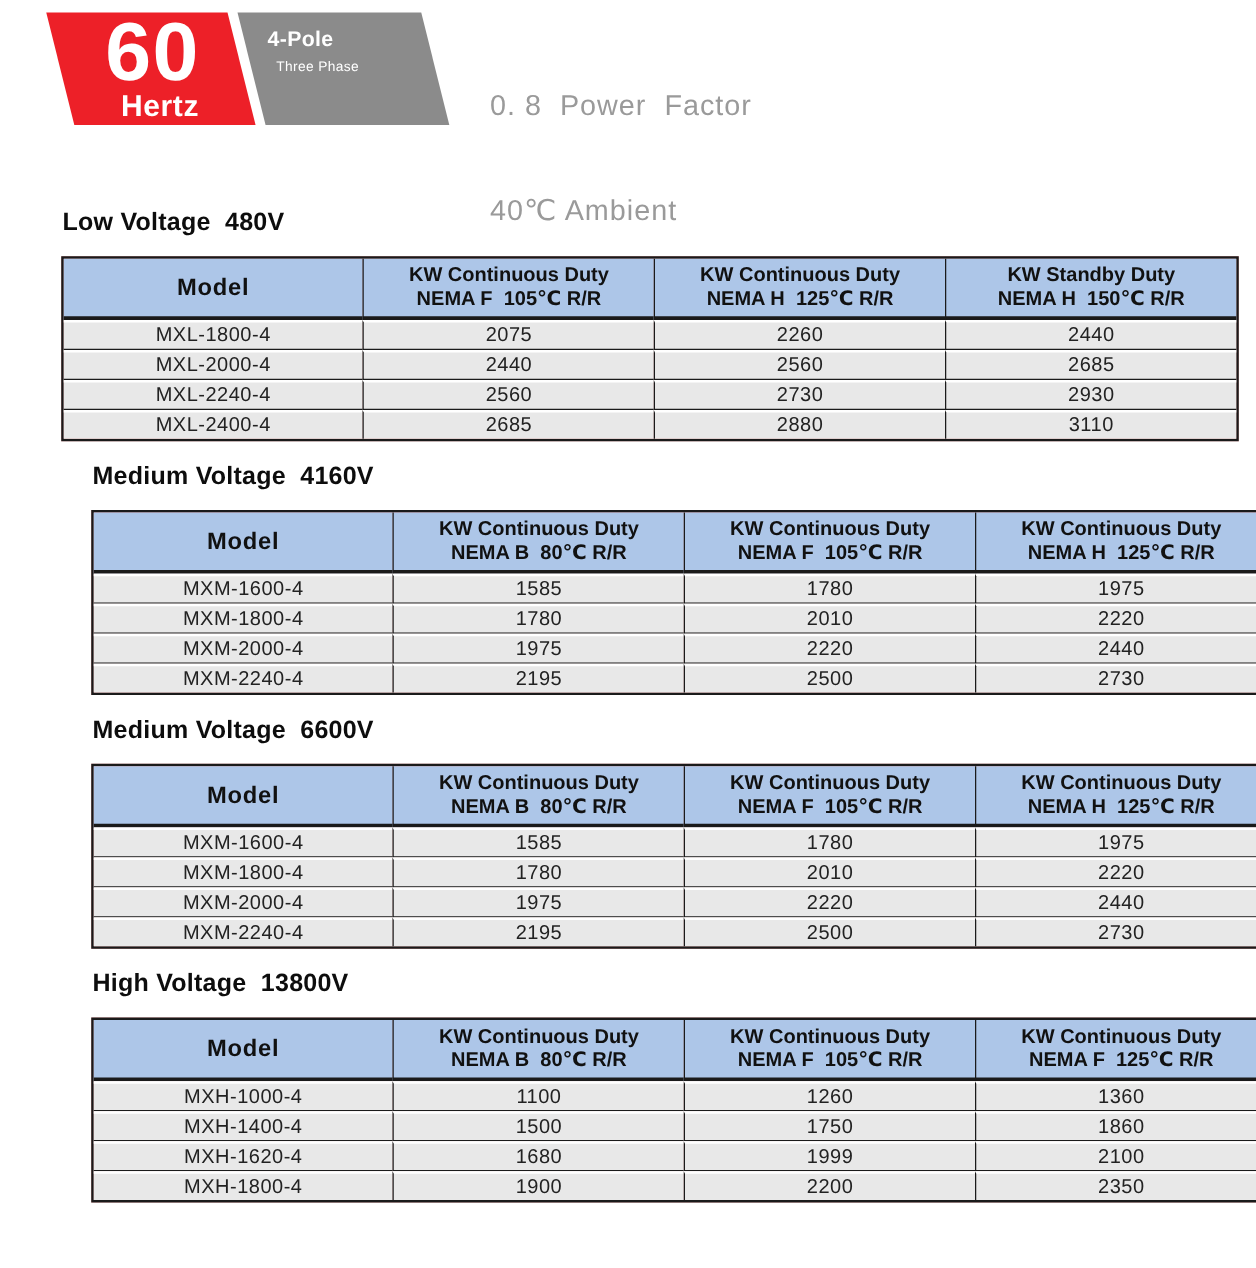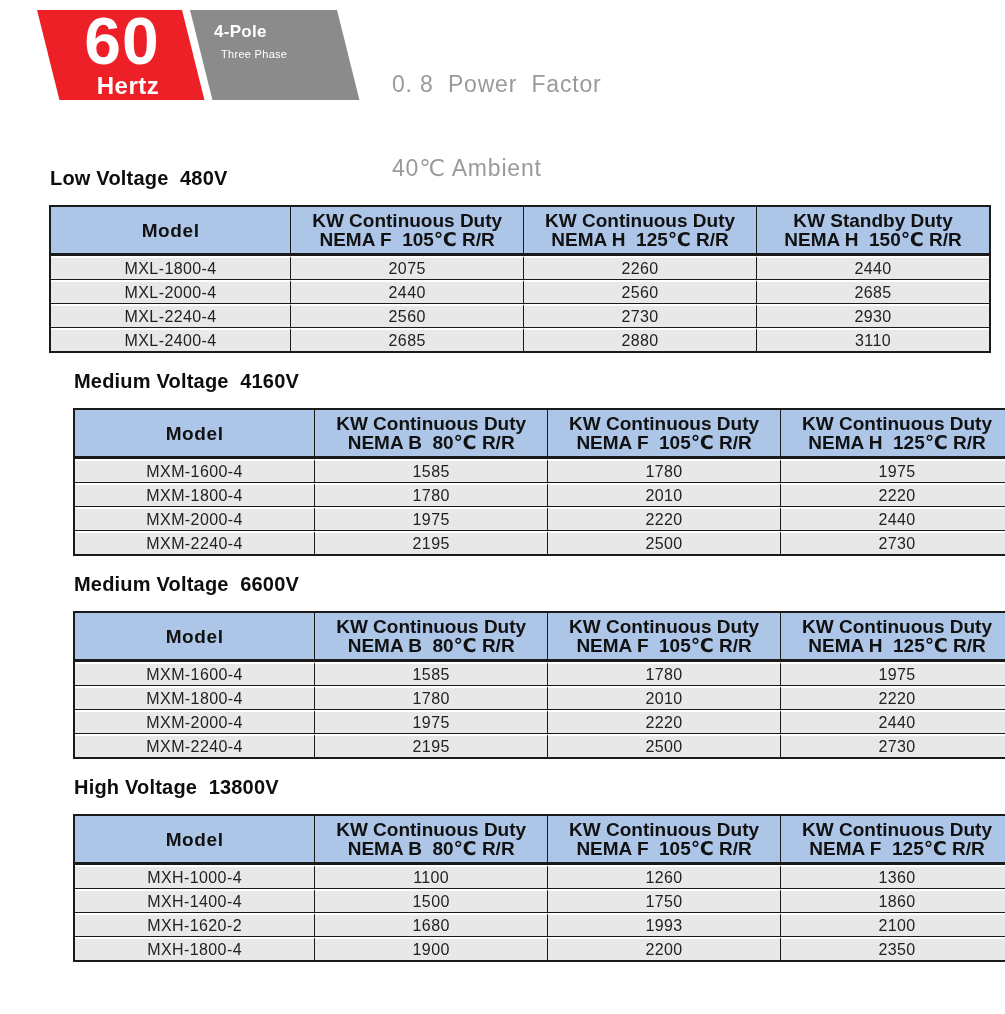--- a/index.html
+++ b/index.html
@@ -45,21 +45,21 @@
   table{
     border-collapse:separate;border-spacing:0;table-layout:fixed;
     width:942px;border:2px solid var(--border);background:#fca5a5;
   }
   col.c-model{width:25.5%;}
   col.c-data{width:24.833%;}
   th{
     background:var(--header-bg);border-bottom:3px solid var(--border);
     vertical-align:middle;text-align:center;padding:4px 0;height:49px;
   }
-  th div{font-size:19px;font-weight:bold;line-height:19px;color:#111;white-space:pre;}
+  th div{font-size:16px;font-weight:bold;line-height:19px;color:#111;white-space:pre;}
   th.model-th div{font-size:19px;letter-spacing:0.6px;}
   th + th, td + td{border-left:1.5px solid var(--border);}
   tbody td{
     background:var(--row-bg);text-align:center;vertical-align:middle;
     font-size:16px;letter-spacing:0.4px;color:#222;line-height:19px;
     padding:1px 0;border-top:2px solid #ffffff;border-bottom:1px solid var(--border);
     white-space:pre;
   }
   tbody tr:last-child td{border-bottom:none;}
 </style>
@@ -284,23 +284,23 @@
               <td>1260</td>
               <td>1360</td>
             </tr>
             <tr>
               <td class="model-cell">MXH-1400-4</td>
               <td>1500</td>
               <td>1750</td>
               <td>1860</td>
             </tr>
             <tr>
-              <td class="model-cell">MXH-1620-2</td>
+              <td class="model-cell">MXH-1620-4</td>
               <td>1680</td>
-              <td>1993</td>
+              <td>1999</td>
               <td>2100</td>
             </tr>
             <tr>
               <td class="model-cell">MXH-1800-4</td>
               <td>1900</td>
               <td>2200</td>
               <td>2350</td>
             </tr>
           </tbody>
         </table>

